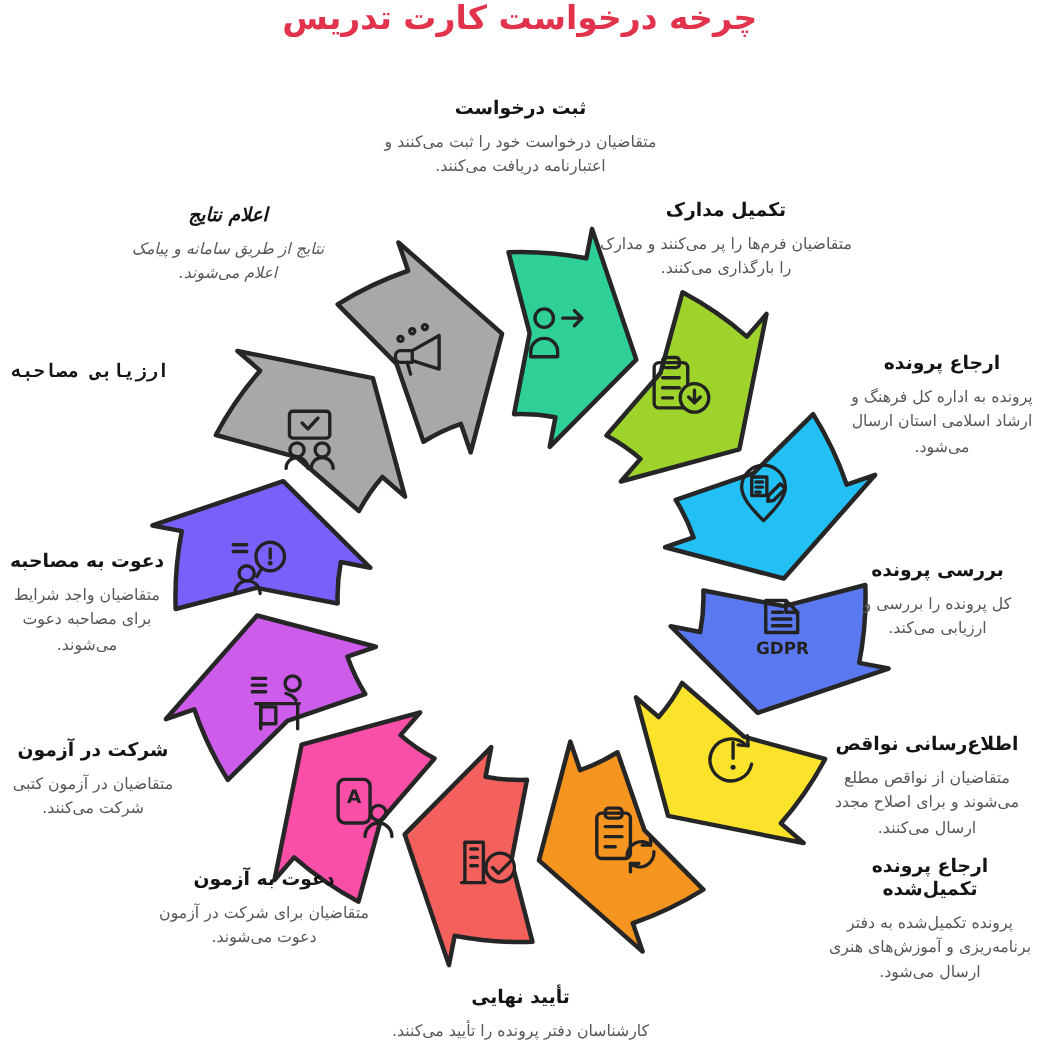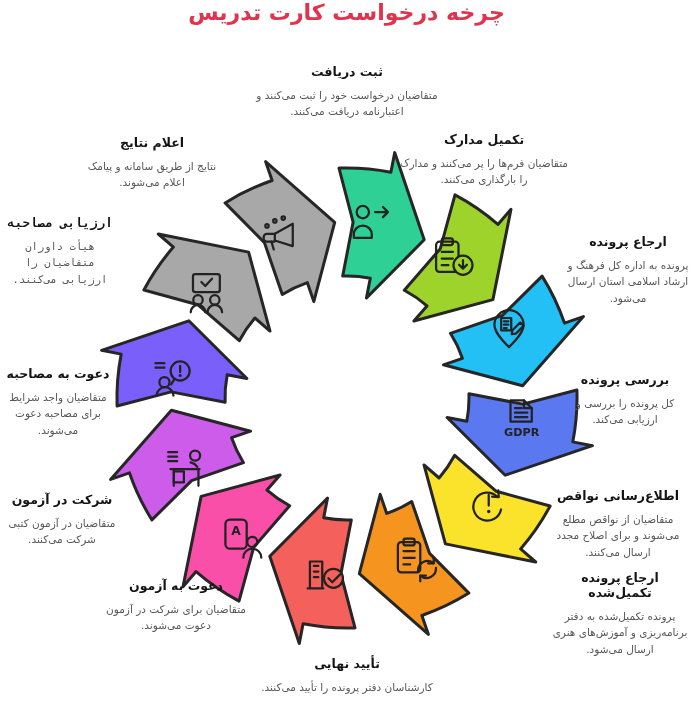--- a/index.html
+++ b/index.html
@@ -109,21 +109,21 @@
         <path d="M-3,-2 L13,-11 V9 L-3,4 Z"></path>
         <path d="M-3,-2 h-7 a3,3 0 0 0 -3,3 v1 a3,3 0 0 0 3,3 h7"></path>
         <path d="M-6,5 l2,7"></path>
         <circle cx="-10" cy="-9" r="1.5"></circle>
         <circle cx="-3" cy="-13.5" r="1.5"></circle>
         <circle cx="4.5" cy="-16" r="1.5"></circle>
       </g>
     </svg>
   <div class="labels">
       <div class="step-label" dir="rtl" style="left: 347px; top: 92px; width: 200px;">
-        <div class="step-title">ثبت دریافت</div>
+        <div class="step-title">ثبت درخواست</div>
         <div class="step-desc">متقاضیان درخواست خود را ثبت می‌کنند و اعتبارنامه دریافت می‌کنند.</div>
       </div>
       <div class="step-label" dir="rtl" style="left: 628px; top: 270px; width: 126px;">
         <div class="step-title">ارجاع پرونده</div>
         <div class="step-desc">پرونده به اداره کل فرهنگ و ارشاد اسلامی استان ارسال می‌شود.</div>
       </div>
       <div class="step-label" dir="rtl" style="left: 484px; top: 160px; width: 175px;">
         <div class="step-title">تکمیل مدارک</div>
         <div class="step-desc">متقاضیان فرم‌ها را پر می‌کنند و مدارک را بارگذاری می‌کنند.</div>
       </div>
@@ -150,20 +150,19 @@
       <div class="step-label" dir="rtl" style="left: 62px; top: 520px; width: 118px;">
         <div class="step-title">شرکت در آزمون</div>
         <div class="step-desc">متقاضیان در آزمون کتبی شرکت می‌کنند.</div>
       </div>
       <div class="step-label" dir="rtl" style="left: 58px; top: 402px; width: 120px;">
         <div class="step-title">دعوت به مصاحبه</div>
         <div class="step-desc">متقاضیان واجد شرایط برای مصاحبه دعوت می‌شوند.</div>
       </div>
       <div class="step-label" dir="rtl" style="left: 60px; top: 251px; width: 120px; font-family: Liberation Mono, monospace;">
         <div class="step-title">ارزیابی مصاحبه</div>
-        <div class="step-desc">هیأت داوران متقاضیان را ارزیابی می‌کنند.</div>
       </div>
-      <div class="step-label" dir="rtl" style="left: 152px; top: 163px; width: 132px;">
+      <div class="step-label" dir="rtl" style="left: 152px; top: 163px; width: 132px; font-style: italic;">
         <div class="step-title">اعلام نتایج</div>
         <div class="step-desc">نتایج از طریق سامانه و پیامک اعلام می‌شوند.</div>
       </div>
     </div>
 </div>
 
 </body></html>

